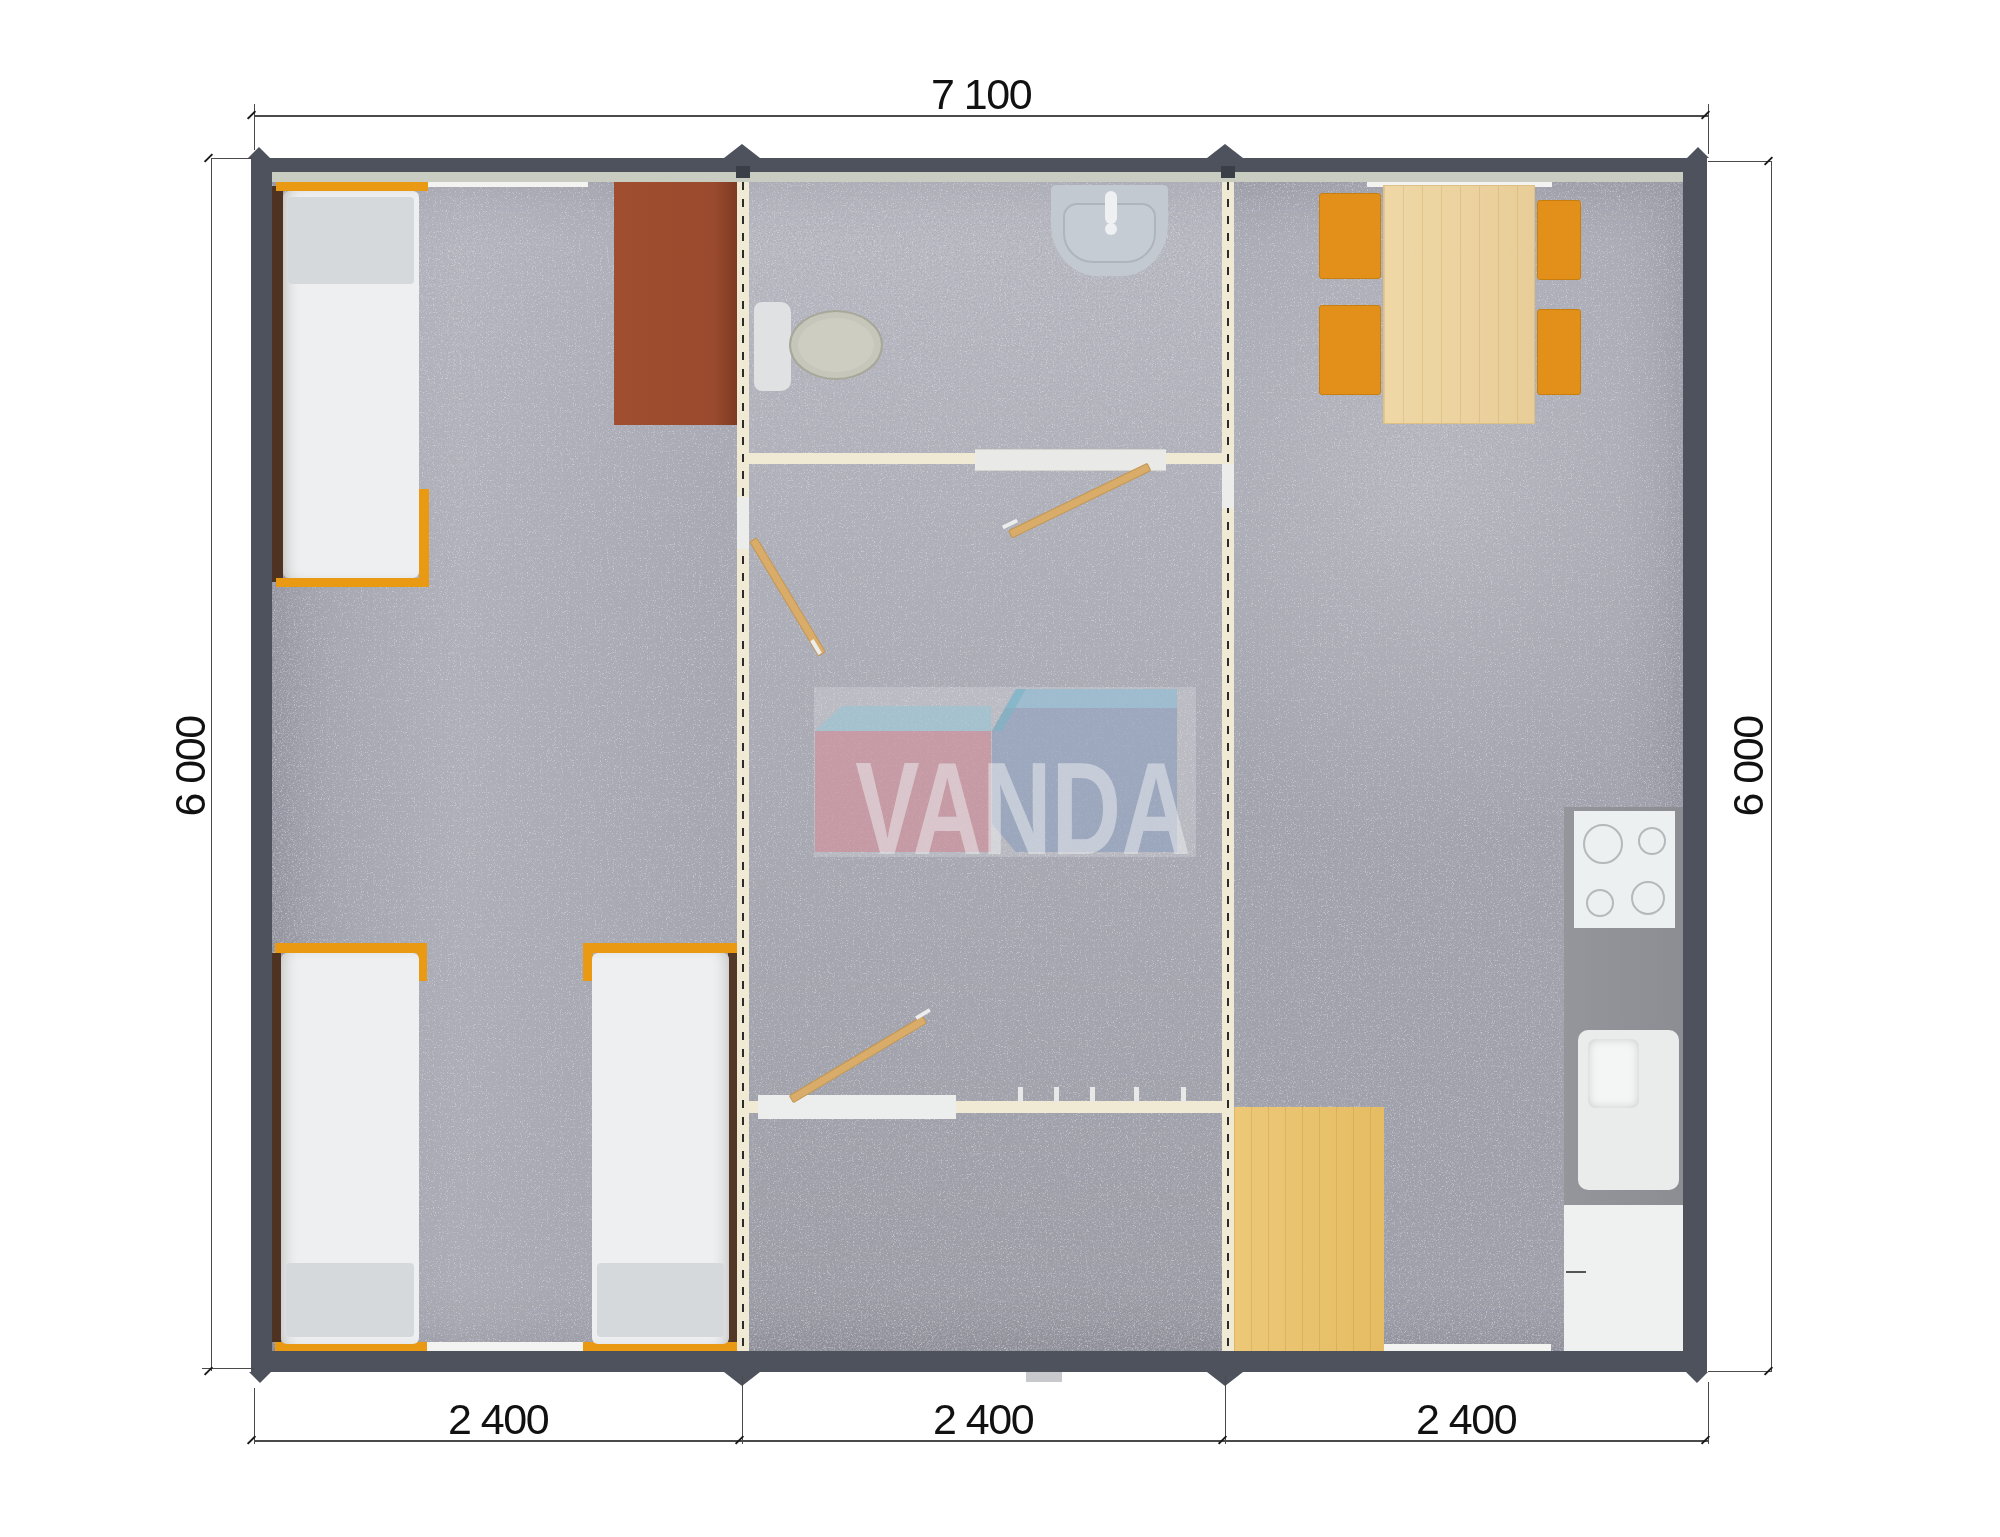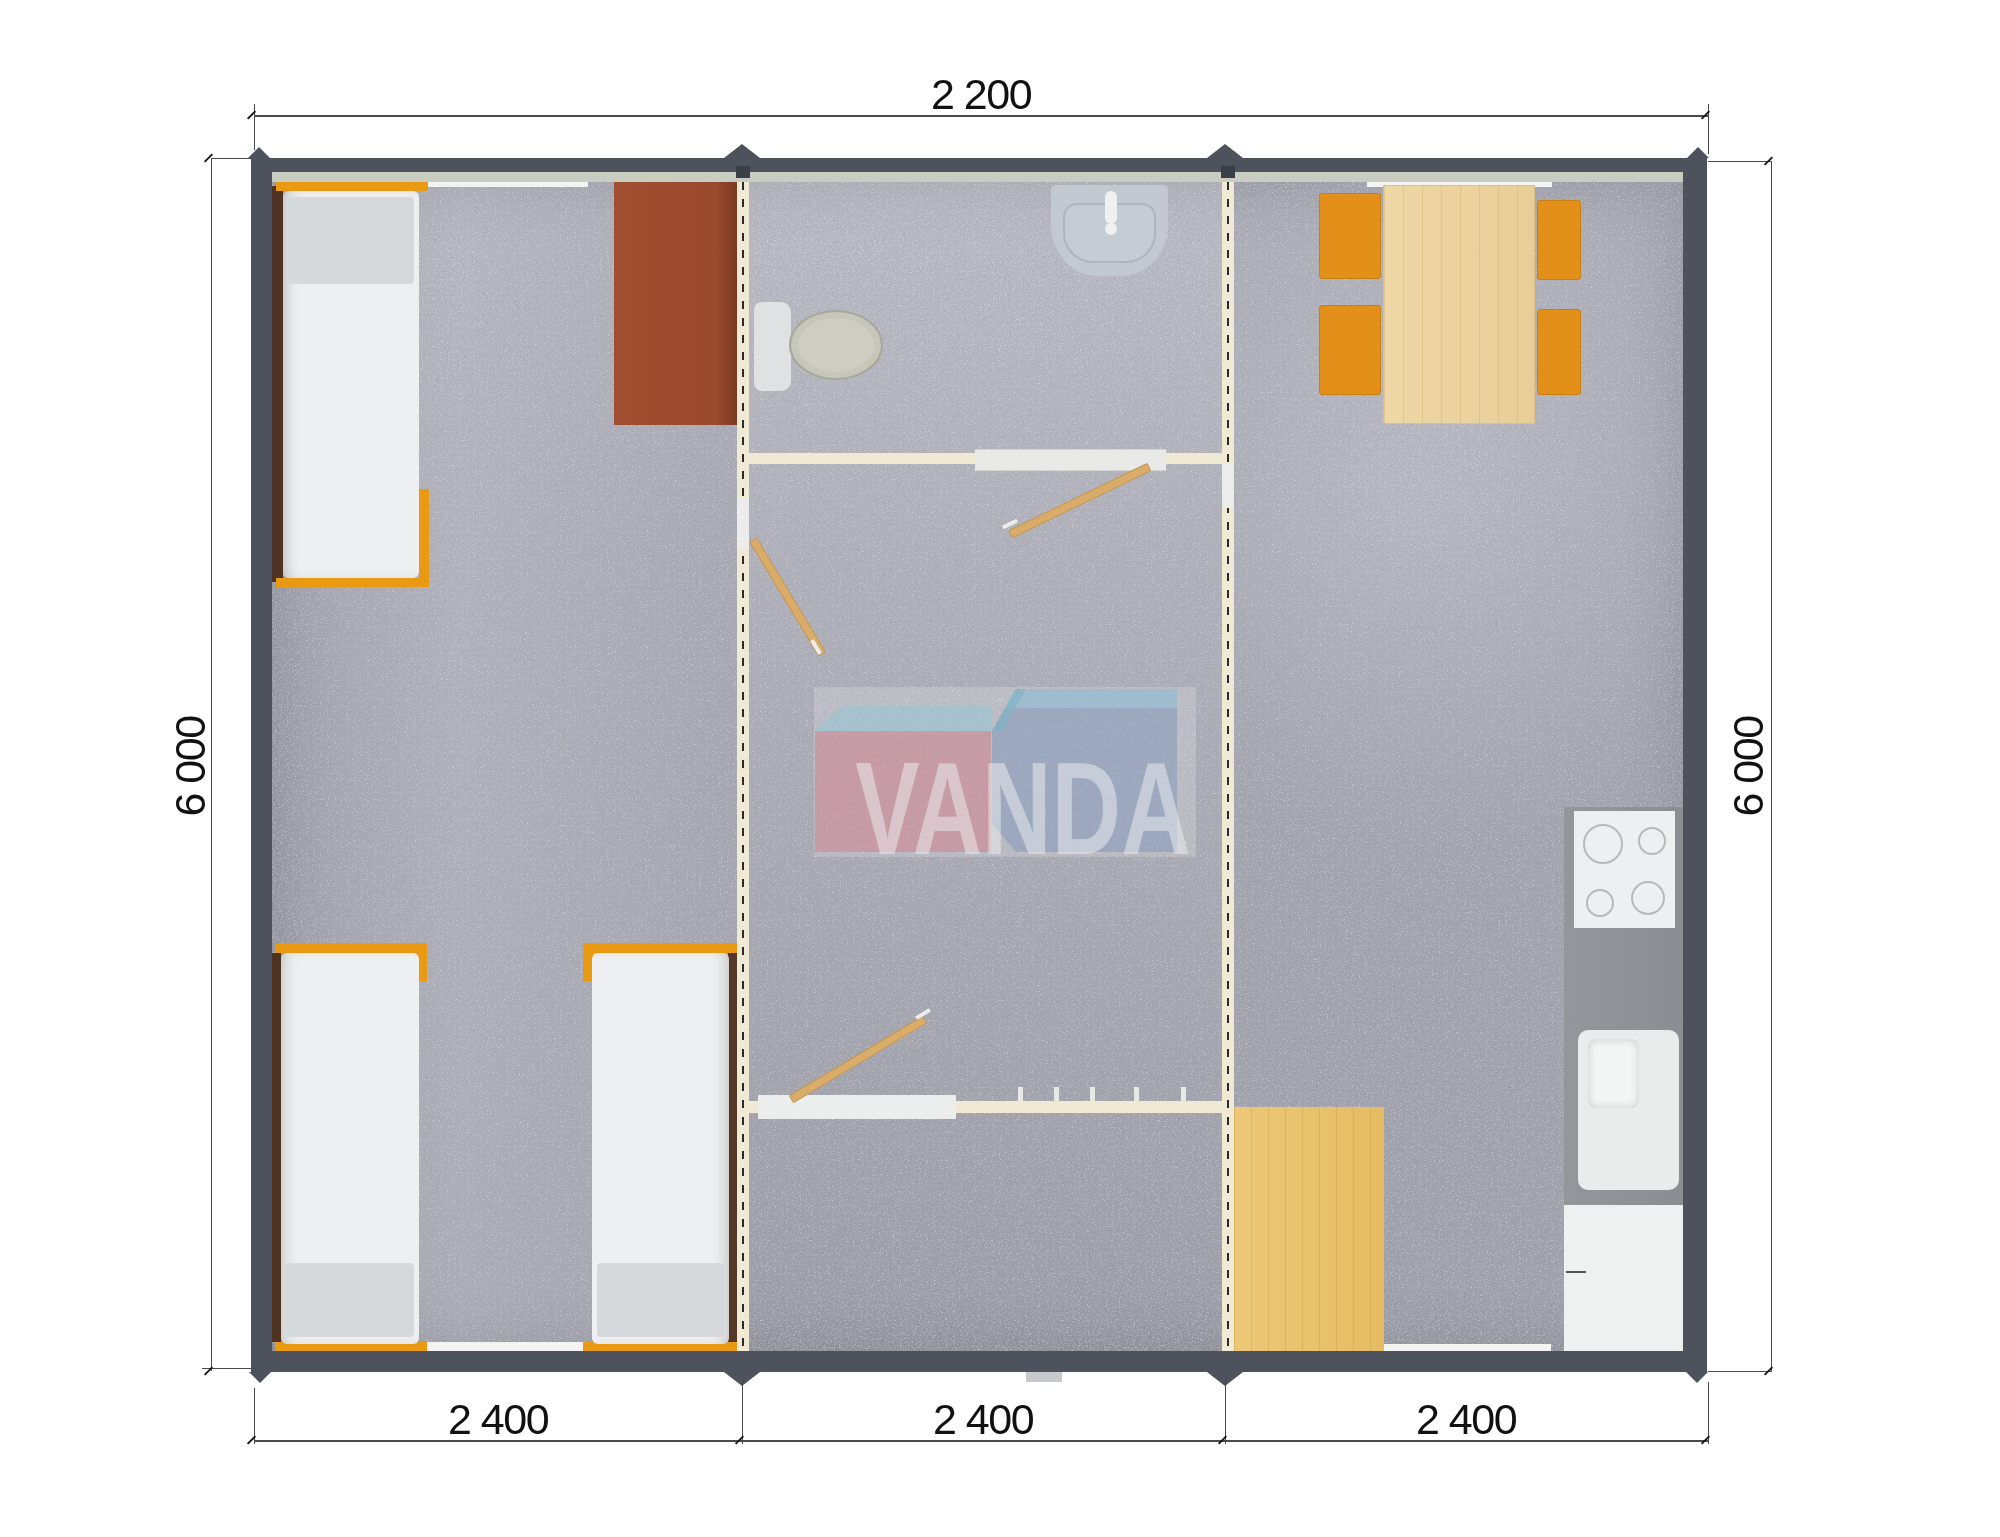--- a/index.html
+++ b/index.html
@@ -187,21 +187,21 @@
 <div class="arrowdn" style="left:724px;top:1372px;"></div>
 <div class="arrowdn" style="left:1207px;top:1372px;"></div>
 <div class="arrowdnsm" style="left:1686px;top:1372px;"></div>
 
 <div class="dim" style="left:254px;top:115px;width:1454px;height:2px;"></div>
 <div class="dim" style="left:254px;top:104px;width:1px;height:46px;"></div>
 <div class="dim" style="left:1708px;top:104px;width:1px;height:50px;"></div>
 <div class="tick" style="left:246px;top:114px;"></div>
 <div class="tick" style="left:1700px;top:114px;"></div>
 
-<div class="dimtxt" style="left:901px;top:70px;width:160px;">2 200</div>
+<div class="dimtxt" style="left:901px;top:70px;width:160px;">7 100</div>
 
 <div class="dim" style="left:254px;top:1440px;width:1454px;height:2px;"></div>
 <div class="dim" style="left:254px;top:1388px;width:1px;height:56px;"></div>
 <div class="dim" style="left:742px;top:1376px;width:1px;height:68px;"></div>
 <div class="dim" style="left:1225px;top:1376px;width:1px;height:68px;"></div>
 <div class="dim" style="left:1708px;top:1382px;width:1px;height:62px;"></div>
 <div class="tick" style="left:246px;top:1439px;"></div>
 <div class="tick" style="left:734px;top:1439px;"></div>
 <div class="tick" style="left:1217px;top:1439px;"></div>
 <div class="tick" style="left:1700px;top:1439px;"></div>

